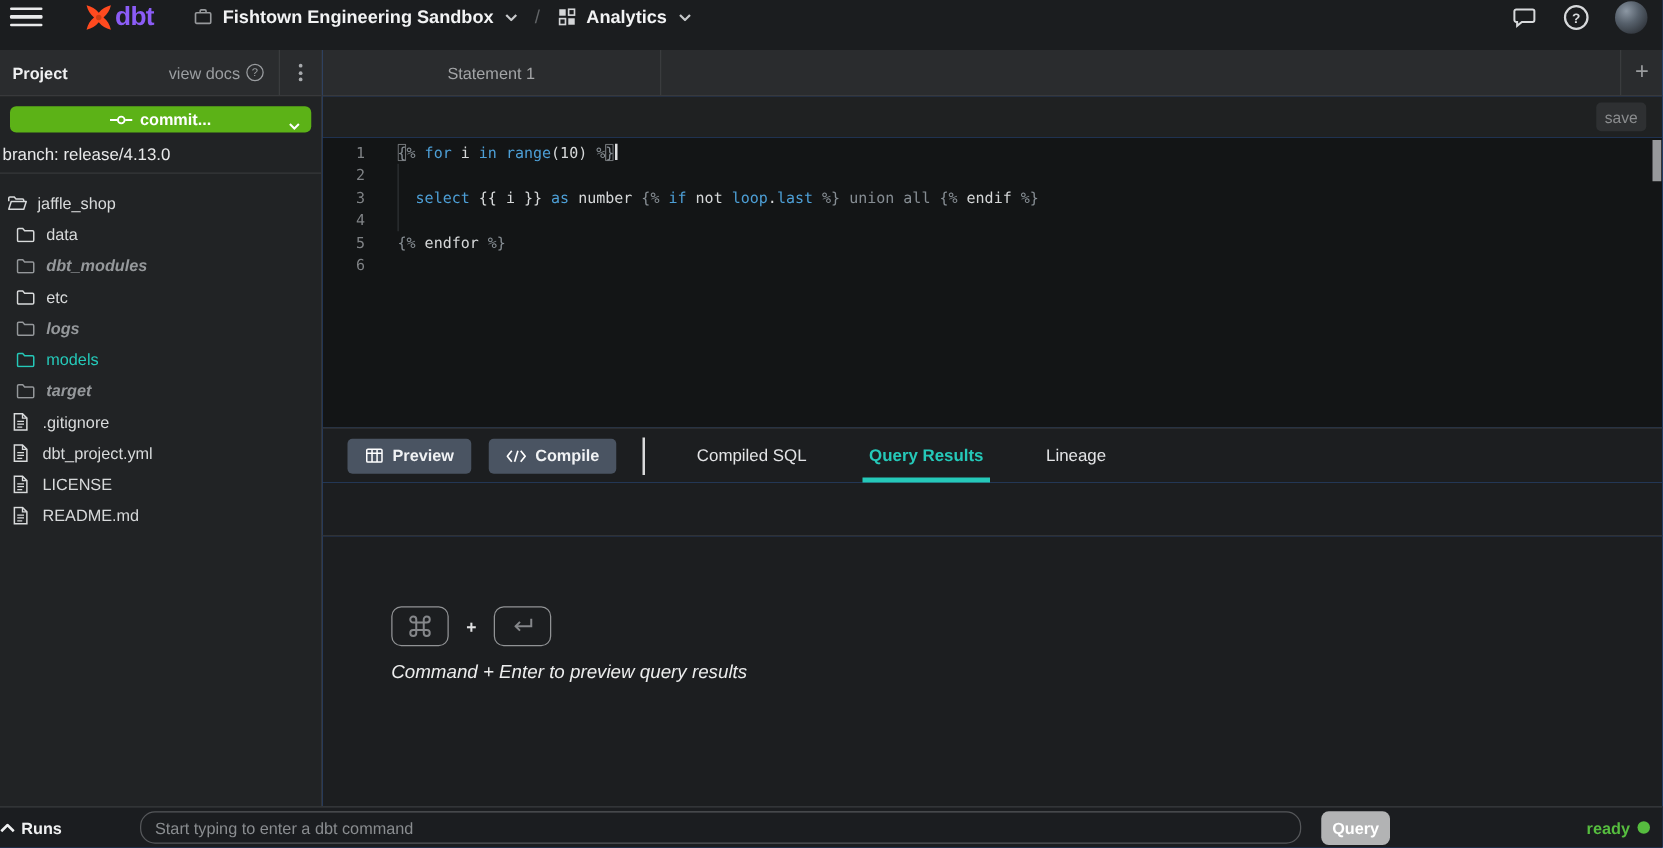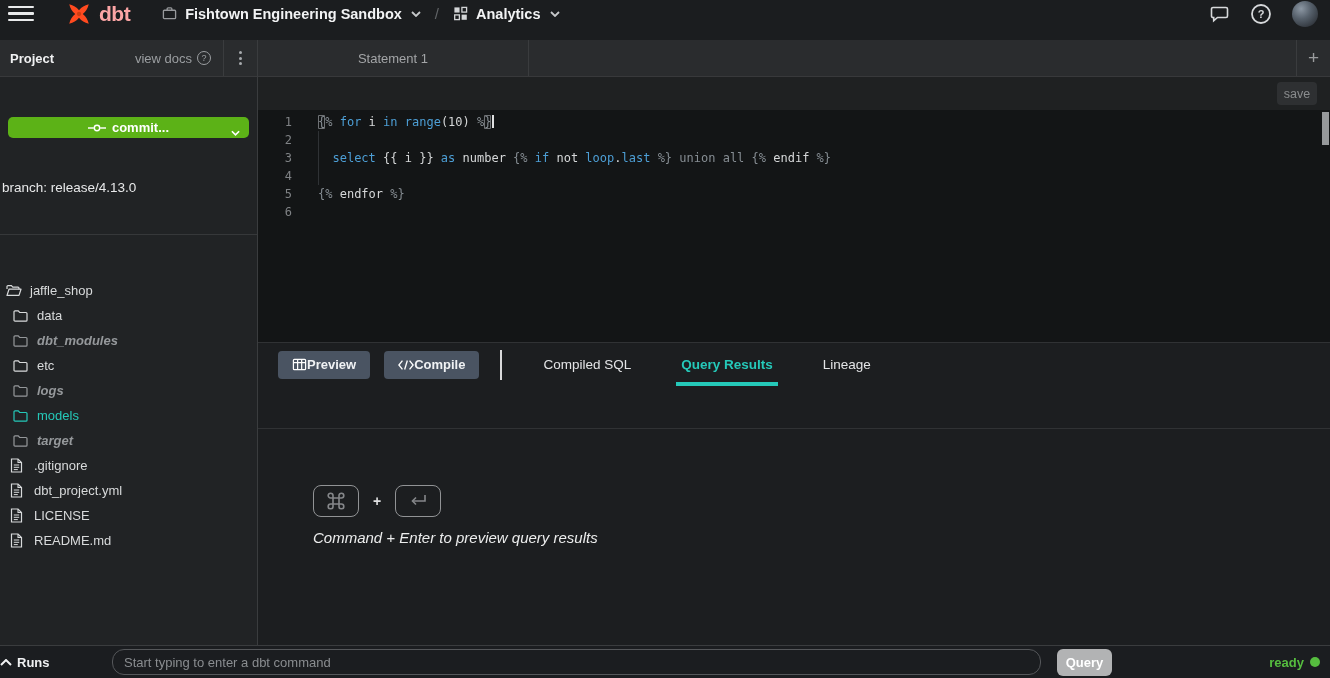--- a/index.html
+++ b/index.html
@@ -6,35 +6,35 @@
   html,body { width:1330px; height:678px; overflow:hidden; background:#1b1d1f;
               font-family:"Liberation Sans", sans-serif; }
   .app { width:1330px; height:678px; display:flex; flex-direction:column; color:#d8dadb; }
 
   
   .topbar { height:40px; background:#1b1d1f; display:flex; align-items:flex-start; flex:0 0 40px; }
   .tb-inner { height:27px; width:100%; display:flex; align-items:center; padding:0 12px 0 8px; }
   .hamburger { width:26px; height:20px; display:flex; flex-direction:column; justify-content:center; gap:4px; cursor:pointer; }
   .hamburger span { display:block; height:2.4px; background:#e9eaeb; border-radius:1px; }
   .logo-group { display:flex; align-items:center; margin-left:32px; }
-  .logo-word { color:#fca5a5; font-weight:bold; font-size:21px; letter-spacing:-0.5px; margin-left:7px; }
+  .logo-word { color:#8b5cf6; font-weight:bold; font-size:21px; letter-spacing:-0.5px; }
   .tb-item { display:flex; align-items:center; }
   .tb-name { color:#f2f3f4; font-weight:bold; font-size:14.5px; margin-left:8px; }
   .tb-sep { color:#626568; font-size:15px; margin:0 14px; }
   .chev { margin-left:9px; display:inline-flex; }
   .tb-right { margin-left:auto; display:flex; align-items:center; gap:20px; }
   .avatar { width:26px; height:26px; border-radius:50%;
             background:radial-gradient(circle at 35% 30%, #8c97a3 0%, #57616c 40%, #23262b 95%); }
 
   
   .mid { flex:1 1 auto; display:flex; min-height:0; }
 
   
   .sidebar { flex:0 0 258px; width:258px; background:#212325; border-right:1px solid #3a3c3e;
-             display:flex; flex-direction:column;gap:32px; }
+             display:flex; flex-direction:column; }
   .sb-header { height:37px; flex:0 0 37px; background:#2a2c2e; border-bottom:1px solid #38393b;
                display:flex; align-items:center; padding-left:10px; }
   .sb-title { font-weight:bold; font-size:13px; color:#f0f1f2; }
   .viewdocs { margin-left:auto; display:flex; align-items:center; gap:5px; color:#9b9ea1; font-size:13px; cursor:pointer; }
   .vd-q { width:14px; height:14px; border:1.3px solid #9b9ea1; border-radius:50%;
           display:inline-flex; align-items:center; justify-content:center; font-size:9px; color:#9b9ea1; }
   .sb-vdiv { width:1px; align-self:stretch; background:#3a3c3e; margin-left:12px; }
   .kebab { width:33px; display:flex; flex-direction:column; align-items:center; gap:2.5px; cursor:pointer; }
   .kebab i { width:3px; height:3px; background:#a7aaad; border-radius:50%; }
   .sb-commit { padding:8px 8px 0 8px; }
@@ -76,21 +76,21 @@
   .jx { color:#868d93; }
   .b  { box-shadow:inset 0 0 0 1px #6e7174; border-radius:1px; }
   .cur{ display:inline-block; width:2px; height:13px; background:#dfe0e1; vertical-align:-2px; margin-left:1px; }
   .indent-guide { position:absolute; left:60px; top:21px; width:1px; height:54px; background:#2f3235; }
   .vscroll { position:absolute; right:1px; top:2px; width:7px; bottom:2px; }
   .vthumb { width:7px; height:33px; background:#97999b; }
 
   
   .results-toolbar { height:44px; flex:0 0 44px; background:#1c1e20; border-top:1px solid #303234;
                      display:flex; align-items:center; padding-left:20px; position:relative; }
-  .act-btn { height:28px; display:inline-flex; align-items:center; gap:0; background:#4a5462;
+  .act-btn { height:28px; display:inline-flex; align-items:center; gap:7px; background:#4a5462;
              color:#f0f2f4; border:none; border-radius:4px; padding:0 14px; font-size:13px;
              font-weight:bold; cursor:pointer; }
   .act-btn + .act-btn { margin-left:14px; }
   .rt-div { width:2px; height:30px; background:#d8d9da; margin-left:21px; }
   .rtabs { display:flex; align-self:stretch; align-items:center; margin-left:36px; gap:40px; }
   .rtab { position:relative; height:100%; display:flex; align-items:center; padding:0 5px;
           font-size:13.5px; color:#e3e4e6; cursor:pointer; }
   .rtab .ul { position:absolute; left:0; right:0; bottom:0; height:4px;
               background:var(--accent-teal,#25c9b9); display:none; }
   .rtab.active { color:var(--accent-teal,#25c9b9); font-weight:bold; }

